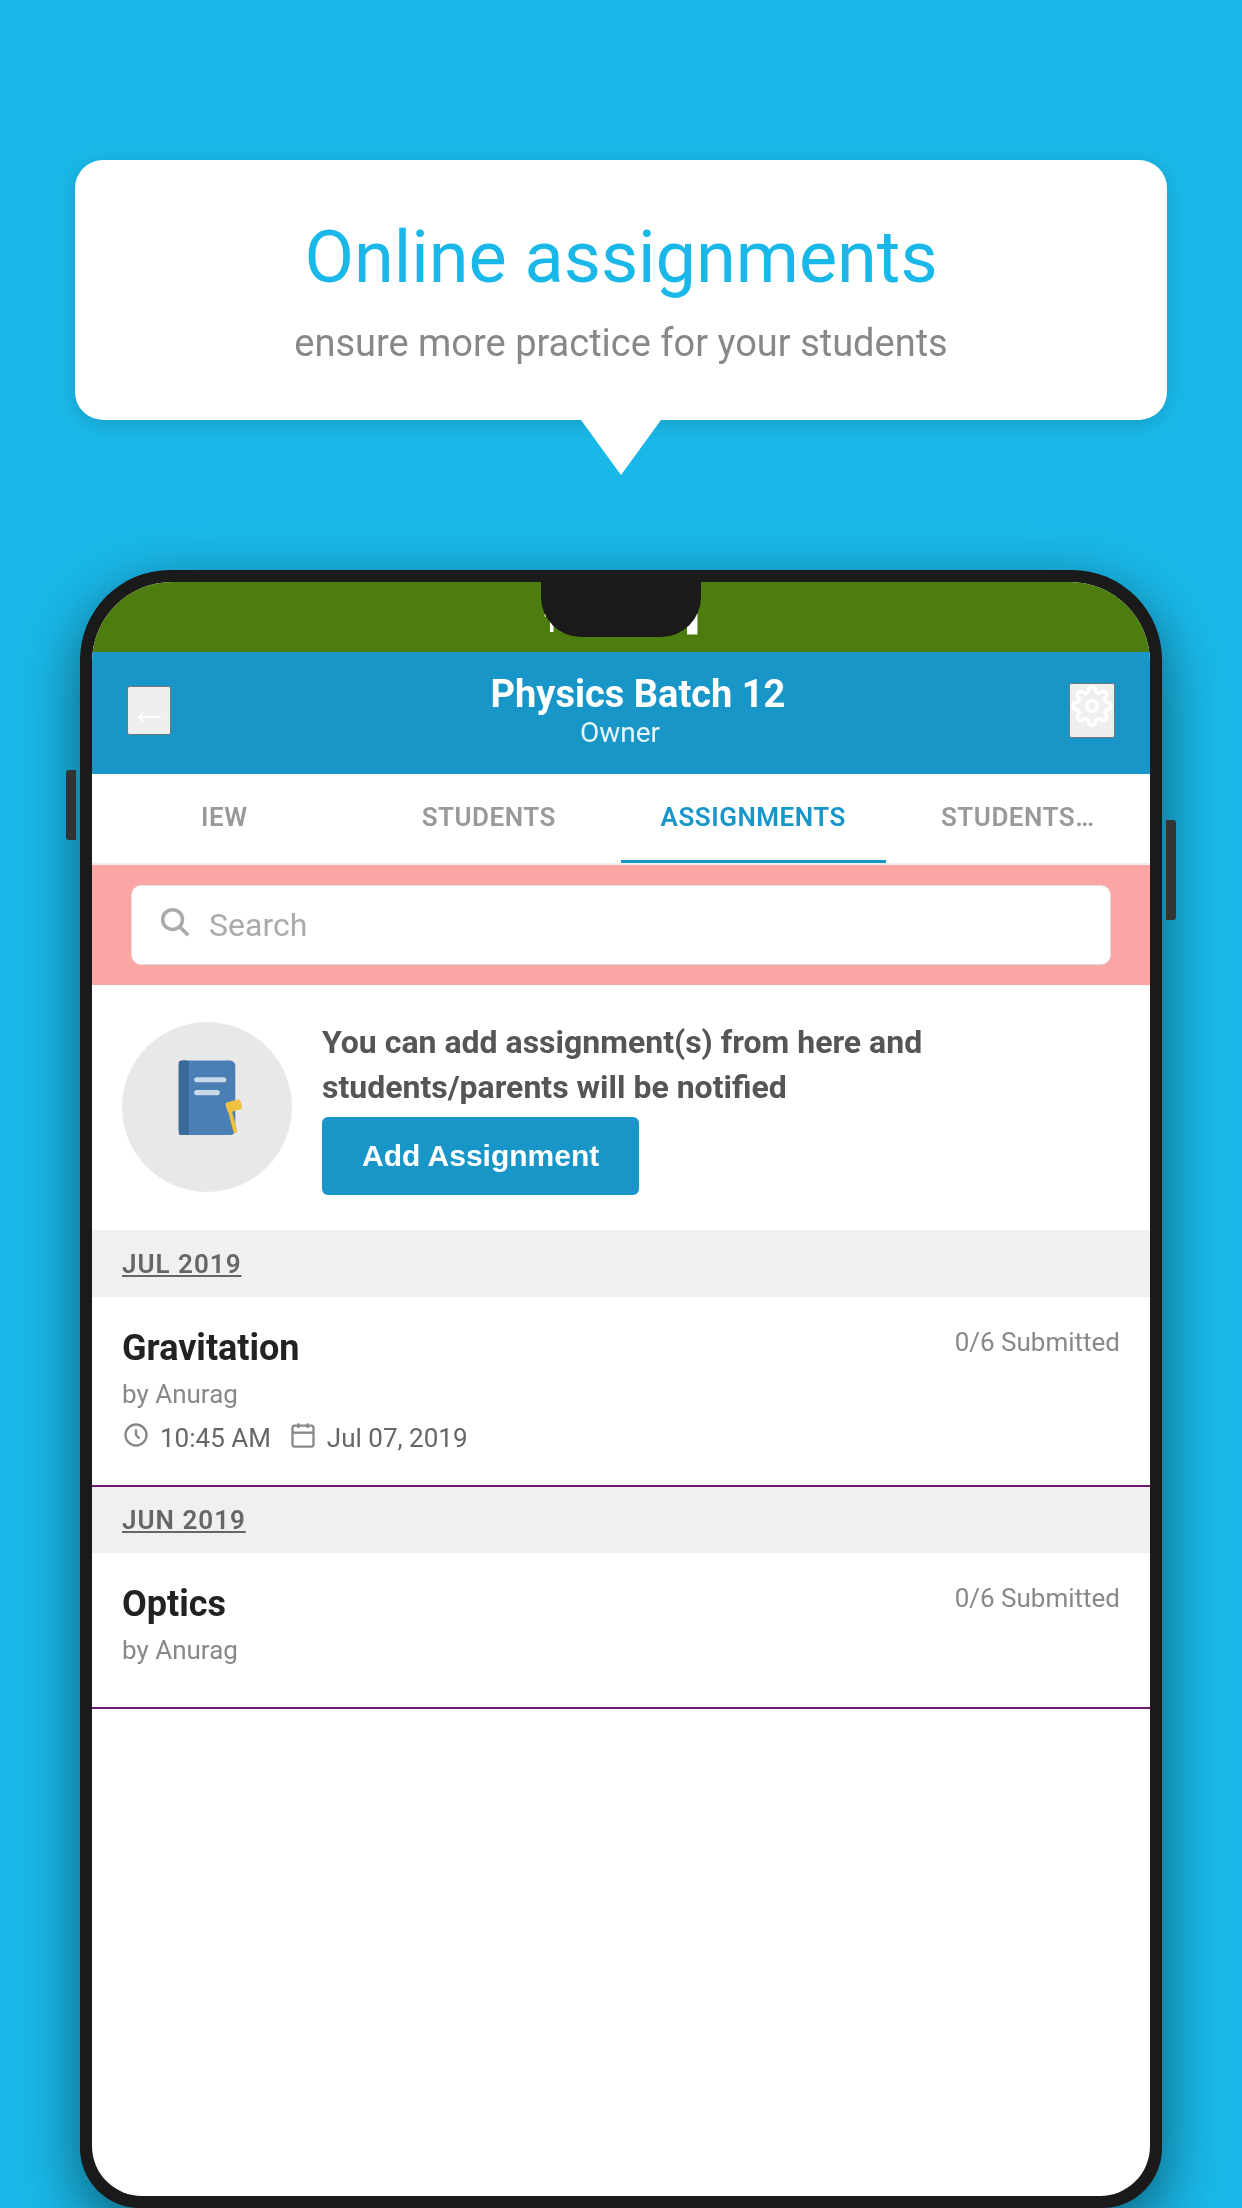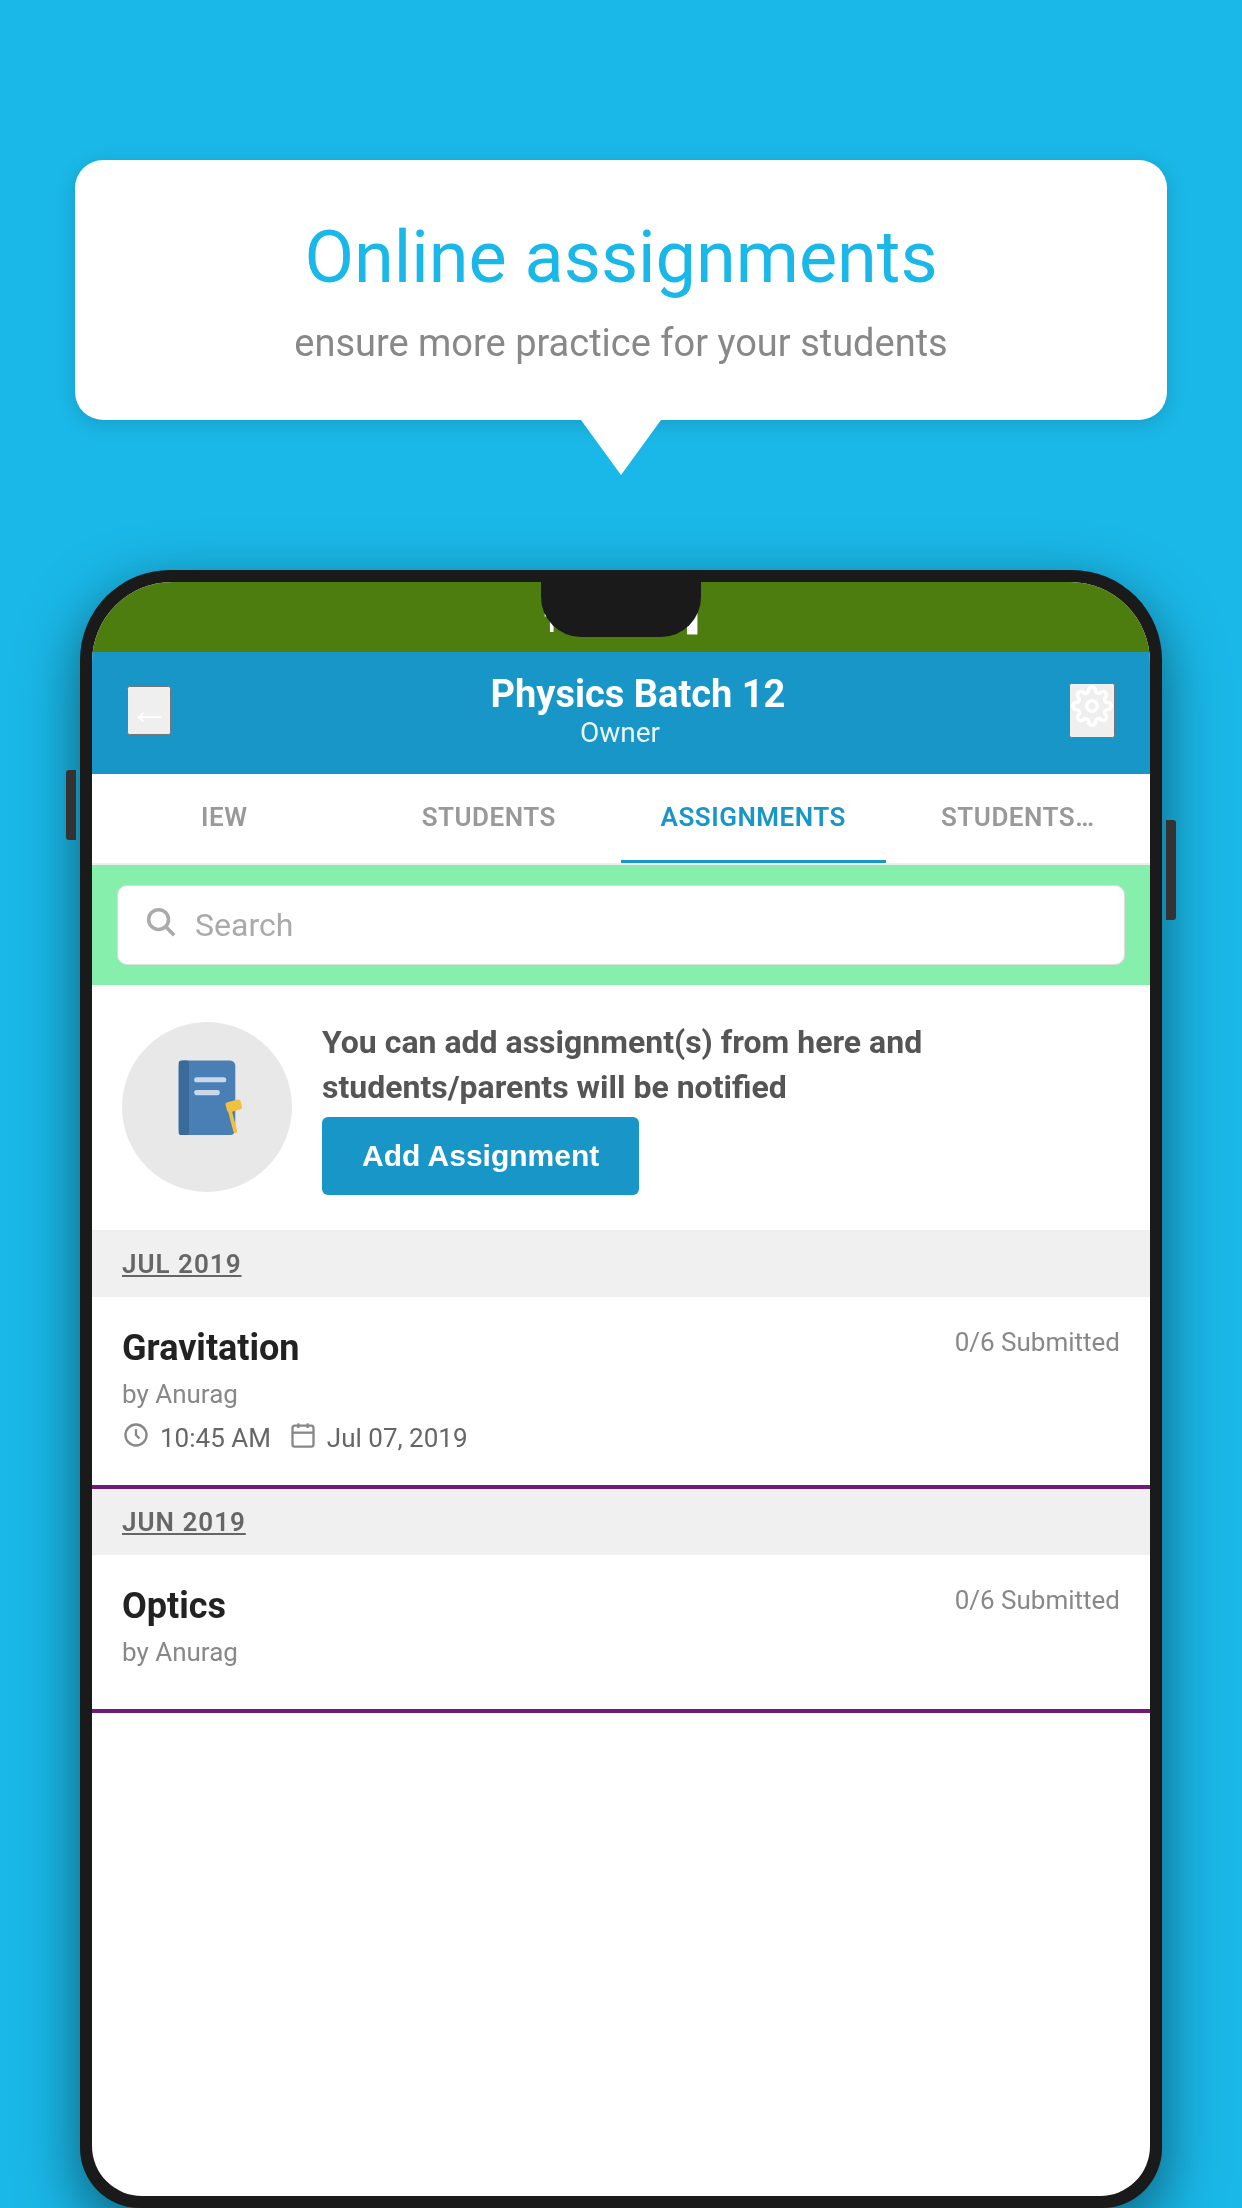--- a/index.html
+++ b/index.html
@@ -177,22 +177,22 @@
       letter-spacing: 0.5px;
     }
 
     .tab.active {
       color: #1896c8;
       border-bottom: 3px solid #1896c8;
     }
 
     
     .search-container {
-      padding: 20px 25px;
-      background: #86efac;
+      padding: 20px 39px;
+      background: #fca5a5;
     }
 
     .search-bar {
       display: flex;
       align-items: center;
       border: 1.5px solid #ddd;
       border-radius: 10px;
       padding: 18px 25px;
       background: white;
     }
@@ -264,21 +264,21 @@
       color: #666;
       font-weight: 600;
       letter-spacing: 1px;
       text-decoration: underline;
     }
 
     
     .assignment-item {
       background: white;
       padding: 30px;
-      border-bottom: 4px solid #701a75;
+      border-bottom: 2px solid #701a75;
     }
 
     .assignment-row1 {
       display: flex;
       justify-content: space-between;
       align-items: flex-start;
       margin-bottom: 10px;
     }
 
     .assignment-name {

